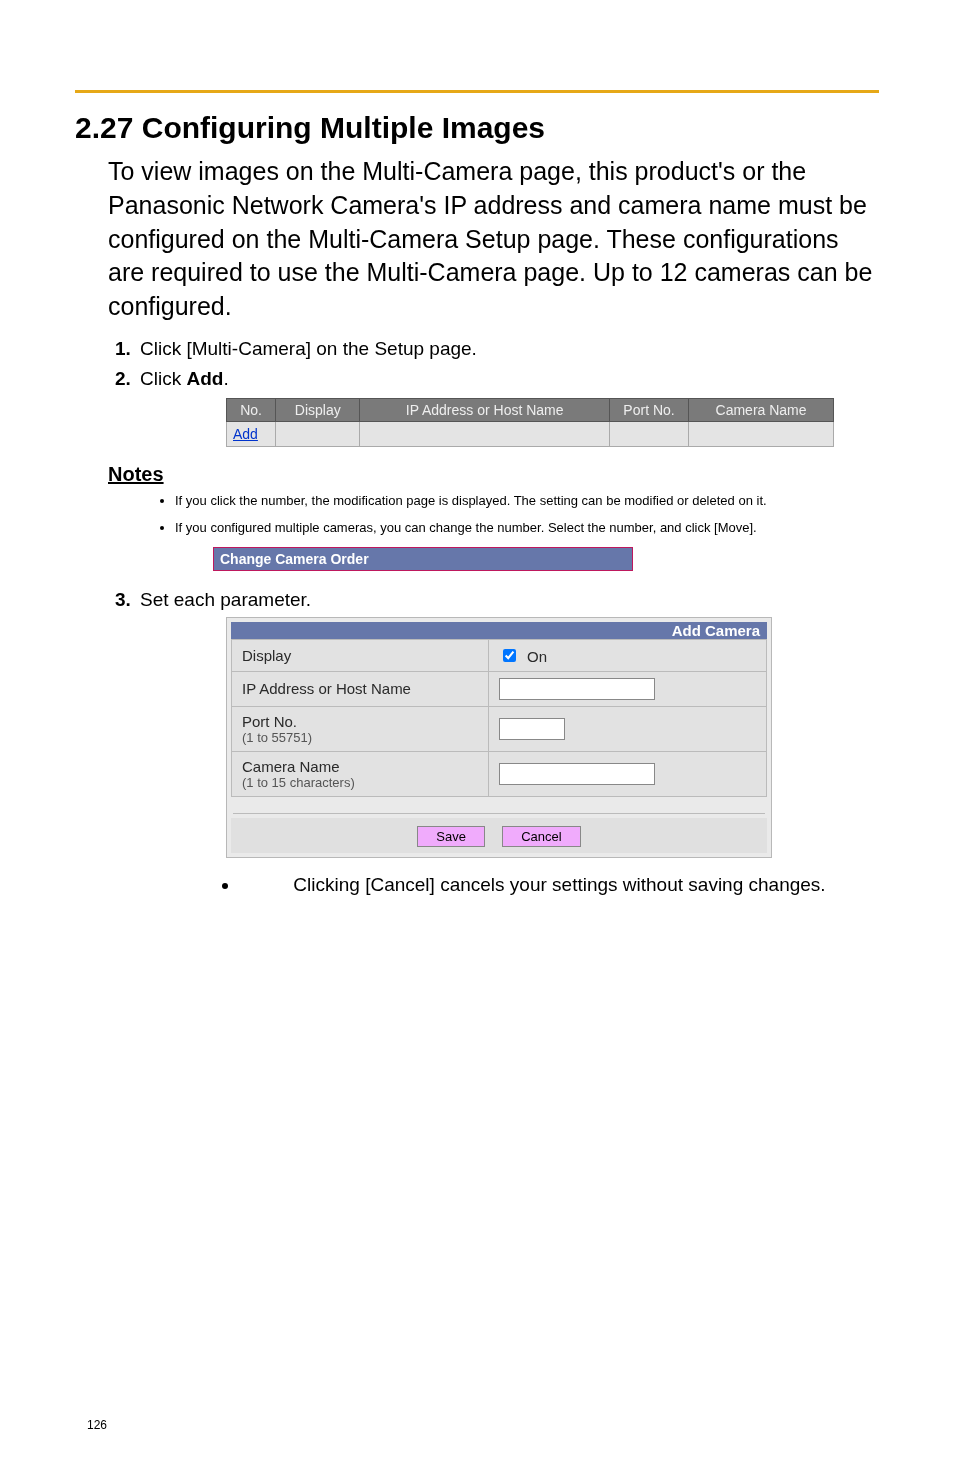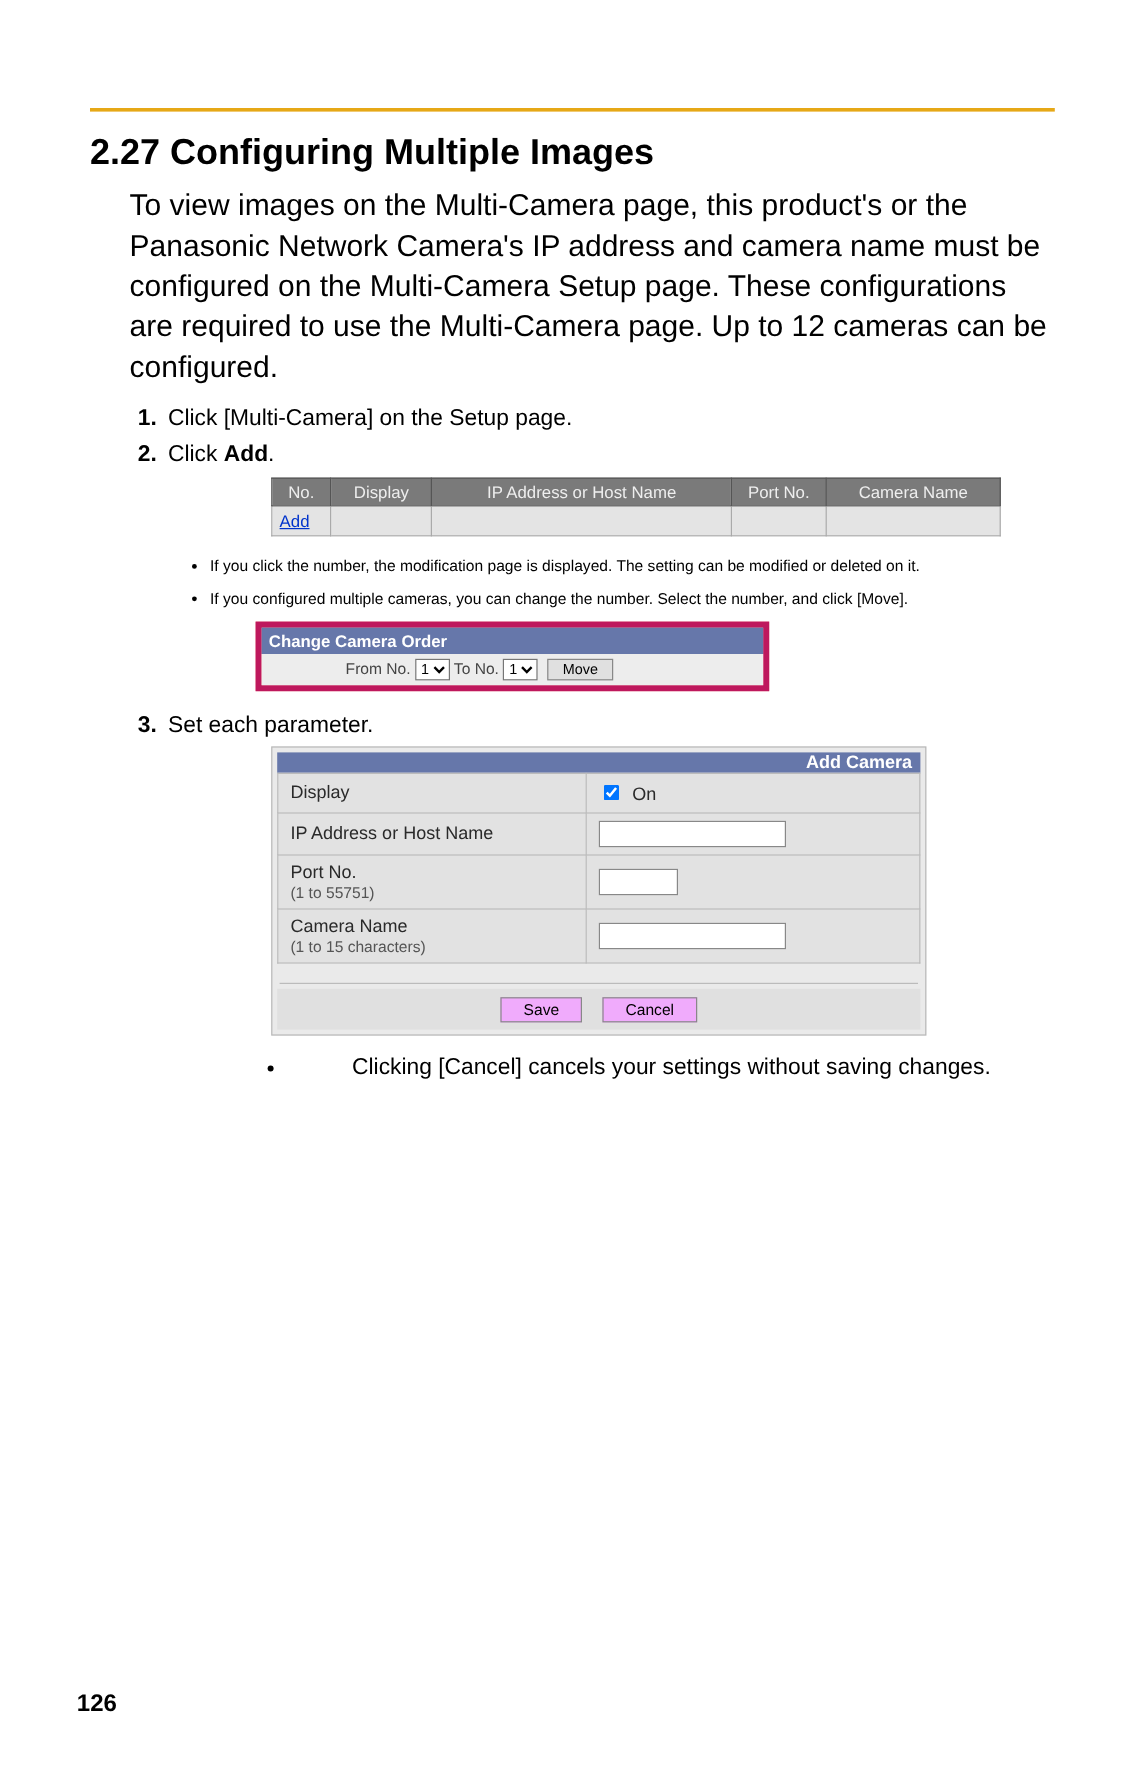--- a/index.html
+++ b/index.html
@@ -96,22 +96,22 @@
     line-height: 1.35;
   }
   ul.notes-list li {
     margin-bottom: 10px;
   }
 
   
   .cco-box {
     margin: 6px 0 18px 138px;
     width: 418px;
-    border: 5px solid #be185d;
-    background: #fca5a5;
+    border: 1px solid #be185d;
+    background: #0369a1;
     font-size: 13px;
   }
   .cco-title {
     background: #6677aa;
     color: #fff;
     font-weight: bold;
     padding: 3px 6px;
     font-size: 14px;
   }
   .cco-body {
@@ -200,23 +200,22 @@
   .bottom-note {
     margin: 0 0 0 70px;
     padding: 0 0 0 30px;
     font-size: 19px;
   }
   .bottom-note li { list-style: disc; text-align: center; }
 
   .page-number {
     position: absolute;
     bottom: 43px;
-    left: 64px;
-    font-size: 20px;
-    font-weight: bold;
+    left: 87px;
+    font-size: 12px;
   }
 </style>
 </head>
 <body>
 
 <div class="page">
   <div class="header-rule"></div>
 
   <h1 class="section-title">2.27  Configuring Multiple Images</h1>
 
@@ -241,36 +240,28 @@
           <td></td>
               <td></td>
               <td></td>
               <td></td>
         </tr>
       </tbody>
         </table>
     </li>
   </ol>
 
+  <div class="notes-heading">Notes</div>
   <ul class="notes-list">
     <li>If you click the number, the modification page is displayed. The setting can be modified or deleted on it.</li>
     <li>If you configured multiple cameras, you can change the number. Select the number, and click [Move].</li>
   </ul>
 
   <div class="cco-box">
     <div class="cco-title">Change Camera Order</div>
-    <div class="cco-body">
-      <span class="cco-inner">
-        <span>From No.</span>
-        <select><option>1</option></select>
-        <span> To No.</span>
-        <select><option>1</option></select>
-        <button type="button" class="btn-move">Move</button>
-      </span>
-    </div>
   </div>
 
   <ol class="steps" start="3">
     <li>
       <span>Set each parameter.</span>
 
       <div class="addcam-wrap">
         <div class="addcam-title">Add Camera</div>
         <table class="addcam-table">
           <tbody>

